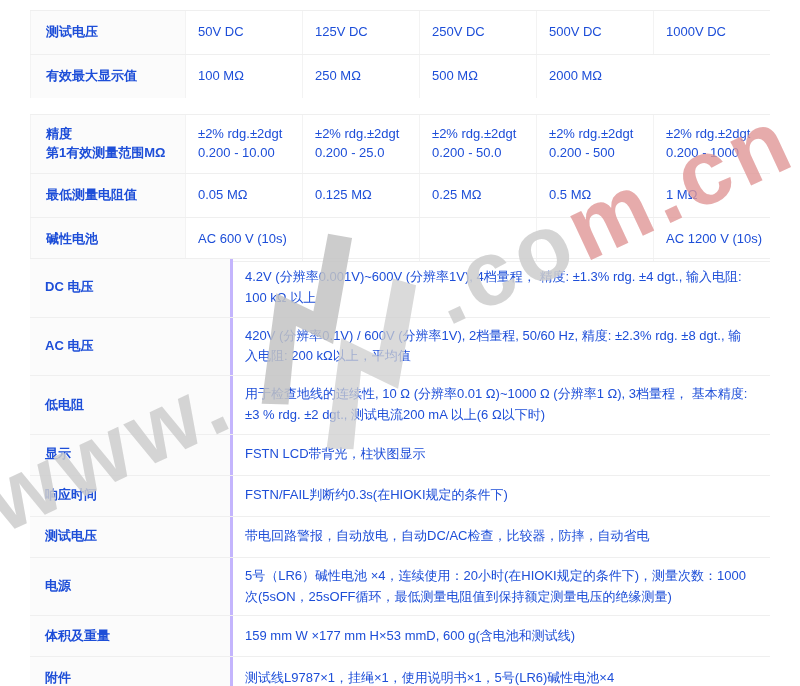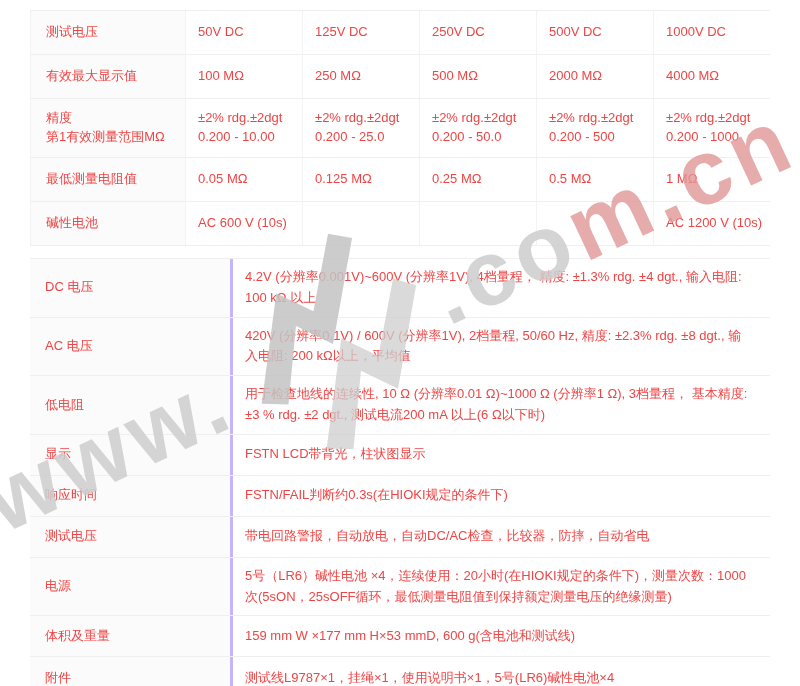--- a/index.html
+++ b/index.html
@@ -17,33 +17,33 @@
   }
   .table-top{top:10px;}
   .table-bottom{top:258px;}
   .row{
     display:grid;align-items:center;
     border-top:1px solid #efefef;
   }
   .table-top .row{grid-template-columns:155px repeat(5,1fr);}
   .table-bottom .row{grid-template-columns:200px 1fr;}
   .cell{
-    font-size:13px;color:#ef4444;line-height:1.45;
+    font-size:13px;color:#1d4ed8;line-height:1.45;
     padding:8px 6px 8px 12px;white-space:pre-line;
   }
   .cell.label{
-    font-weight:normal;color:#ef4444;background:#fbfbfb;
+    font-weight:bold;color:#1d4ed8;background:#fbfbfb;
     align-self:stretch;display:flex;align-items:center;
     padding-left:15px;
   }
   .table-top .cell:not(.label){border-left:1px solid #f3f3f3;align-self:stretch;display:flex;align-items:center;}
   .table-top .cell.label{border-left:1px solid #f3f3f3;}
   .table-bottom .cell.value{border-left:3px solid #c4b5fd;align-self:stretch;display:flex;align-items:center;padding-right:18px;line-height:1.6;}
   .rh44{min-height:43px;}
-  .rh58{min-height:58px;}
+  .rh58{min-height:58px;margin-top:16px;}
   .rh46{min-height:46px;}
   .rh54{min-height:54px;}
   .rh40{min-height:40px;}
   .rh42{min-height:42px;}
 
   
   .watermark{
     position:absolute;left:-10px;top:400px;
     transform:rotate(-25deg);transform-origin:0 50%;
     display:flex;align-items:center;white-space:nowrap;
@@ -79,21 +79,20 @@
       <div class="cell">250V DC</div>
       <div class="cell">500V DC</div>
       <div class="cell">1000V DC</div>
     </div>
     <div class="row rh44">
       <div class="cell label">有效最大显示值</div>
       <div class="cell">100 MΩ</div>
       <div class="cell">250 MΩ</div>
       <div class="cell">500 MΩ</div>
       <div class="cell">2000 MΩ</div>
-      <div class="cell">4000 MΩ</div>
     </div>
     <div class="row rh58">
       <div class="cell label">精度
 第1有效测量范围MΩ</div>
       <div class="cell">±2% rdg.±2dgt
 0.200 - 10.00</div>
       <div class="cell">±2% rdg.±2dgt
 0.200 - 25.0</div>
       <div class="cell">±2% rdg.±2dgt
 0.200 - 50.0</div>

